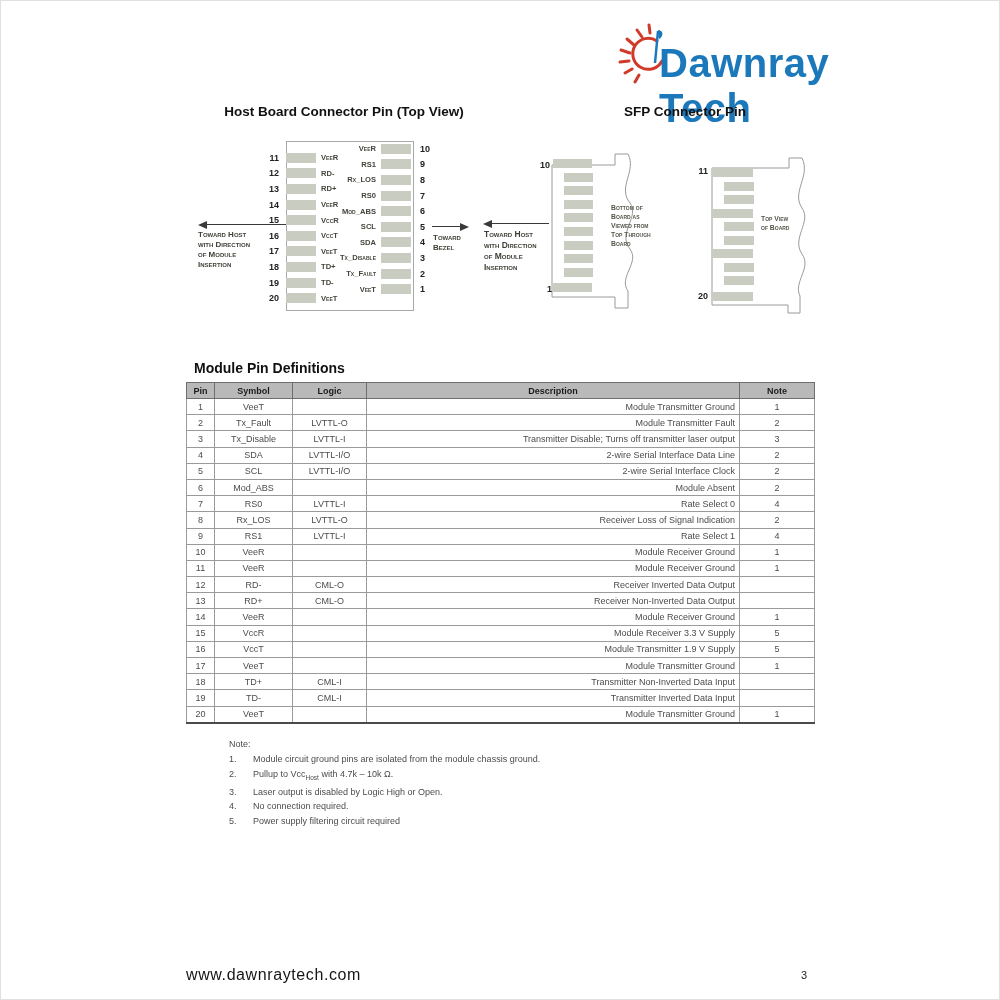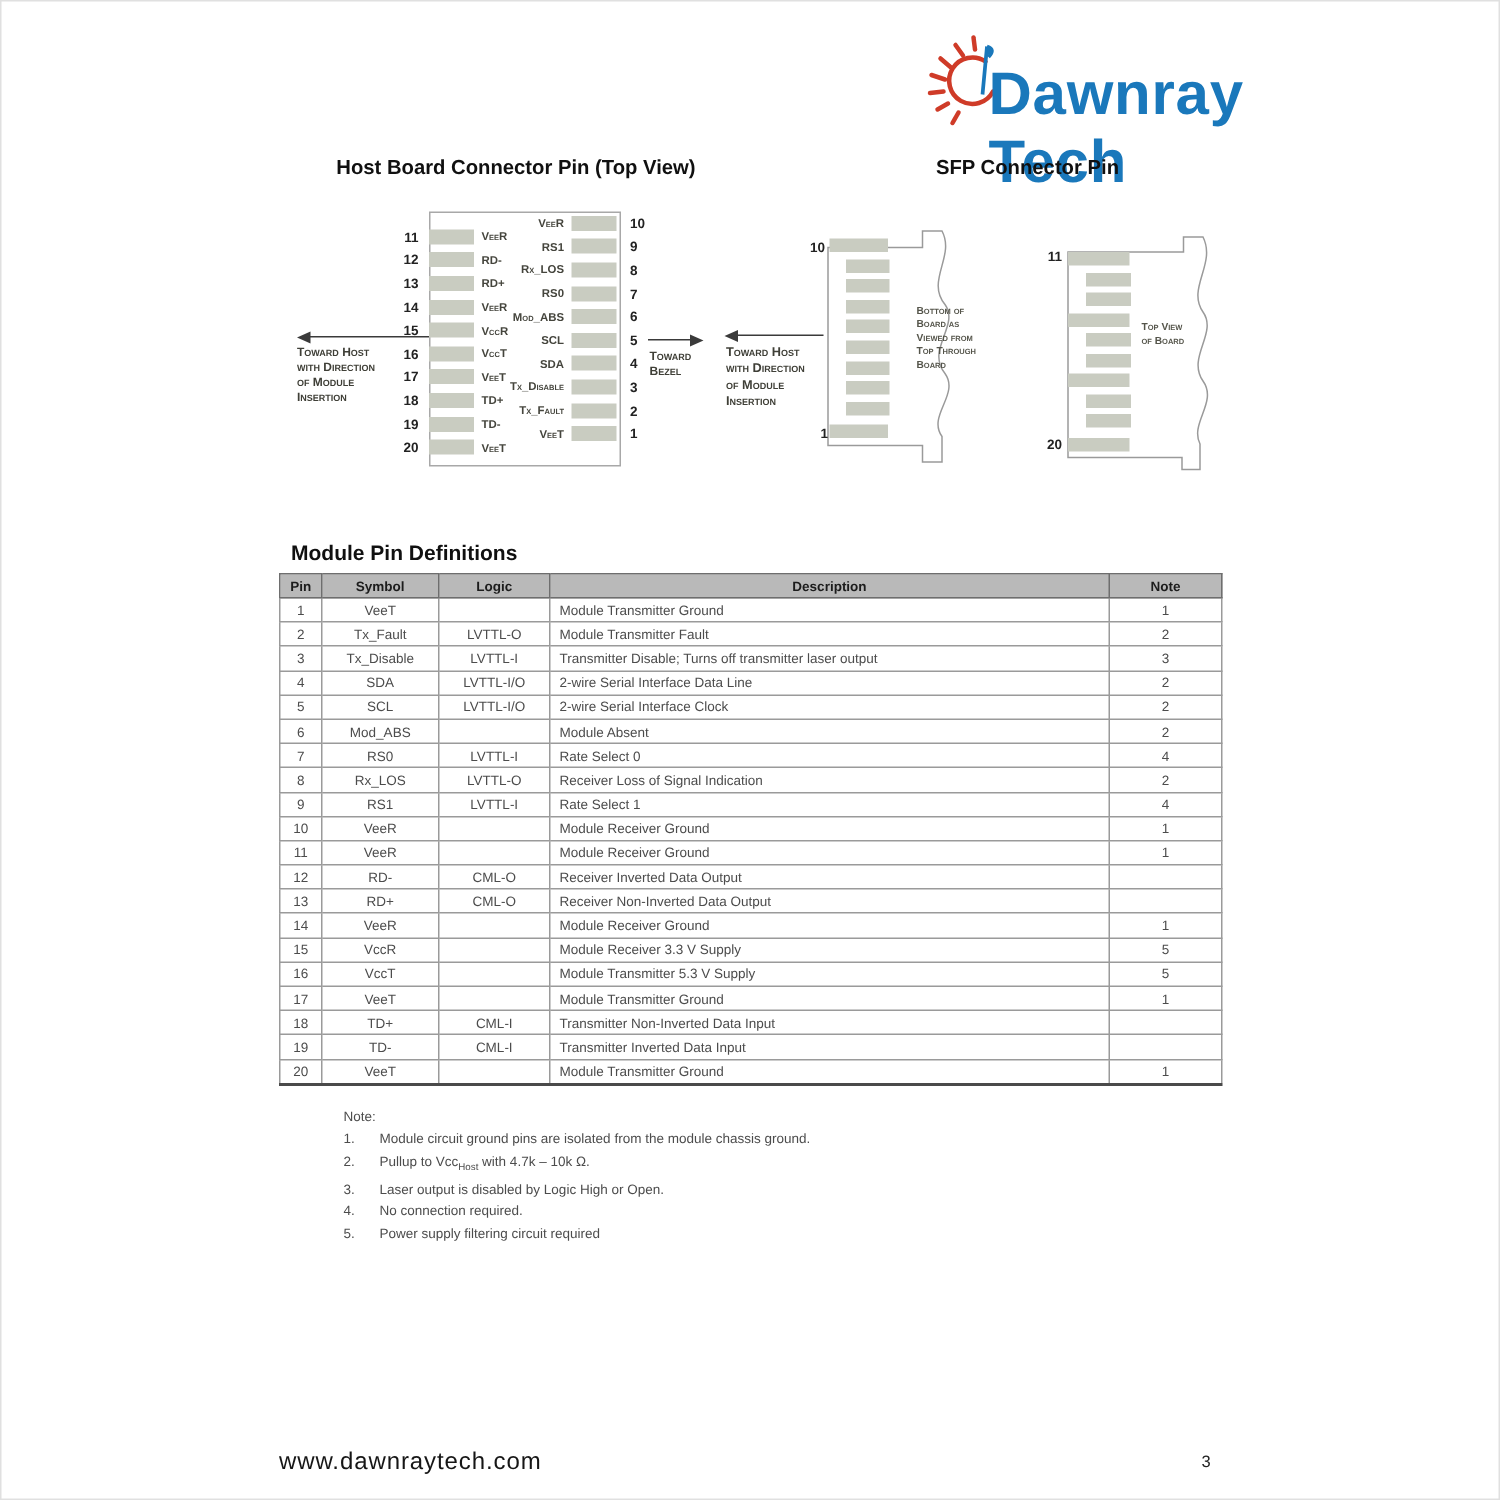--- a/index.html
+++ b/index.html
@@ -53,21 +53,21 @@
   #sfp-bottom-board .sfp-caption{left:74px;top:52px;width:56px;}
   #sfp-top-board .sfp-caption{left:66px;top:58px;width:56px;text-align:left;}
 
   
   .table-heading{position:absolute;left:193px;top:359px;font-size:14px;font-weight:bold;color:#101010;}
   .pin-table{position:absolute;left:185px;top:381px;width:628px;border-collapse:collapse;table-layout:fixed;
              font-size:9px;color:#4c4c4c;}
   .pin-table th{background:var(--table-header-bg,#b9b9b9);color:#1c1c1c;font-size:9px;font-weight:bold;
                 border:1px solid #6e6e6e;height:15px;padding:0 3px;}
   .pin-table td{border:1px solid #9a9a9a;height:15.2px;padding:0 4px;text-align:center;overflow:hidden;white-space:nowrap;}
-  .pin-table td:nth-child(4){text-align:left;padding-left:6px;}
+  .pin-table td:nth-child(4){text-align:right;padding-left:6px;}
   .pin-table{border-bottom:2px solid #4a4a4a;}
 
   
   .notes{position:absolute;left:185px;top:738px;font-size:9px;color:#4c4c4c;margin-left:43px;}
   .notes-title{margin-bottom:3px;}
   .note-item{display:flex;line-height:14.5px;}
   .note-num{width:24px;flex:none;}
   .note-text sub{font-size:6.5px;}
 
   
@@ -394,21 +394,21 @@
           <td>15</td>
           <td>VccR</td>
           <td></td>
           <td>Module Receiver 3.3 V Supply</td>
           <td>5</td>
         </tr>
         <tr>
           <td>16</td>
           <td>VccT</td>
           <td></td>
-          <td>Module Transmitter 5.3 V Supply</td>
+          <td>Module Transmitter 1.9 V Supply</td>
           <td>5</td>
         </tr>
         <tr>
           <td>17</td>
           <td>VeeT</td>
           <td></td>
           <td>Module Transmitter Ground</td>
           <td>1</td>
         </tr>
         <tr>

